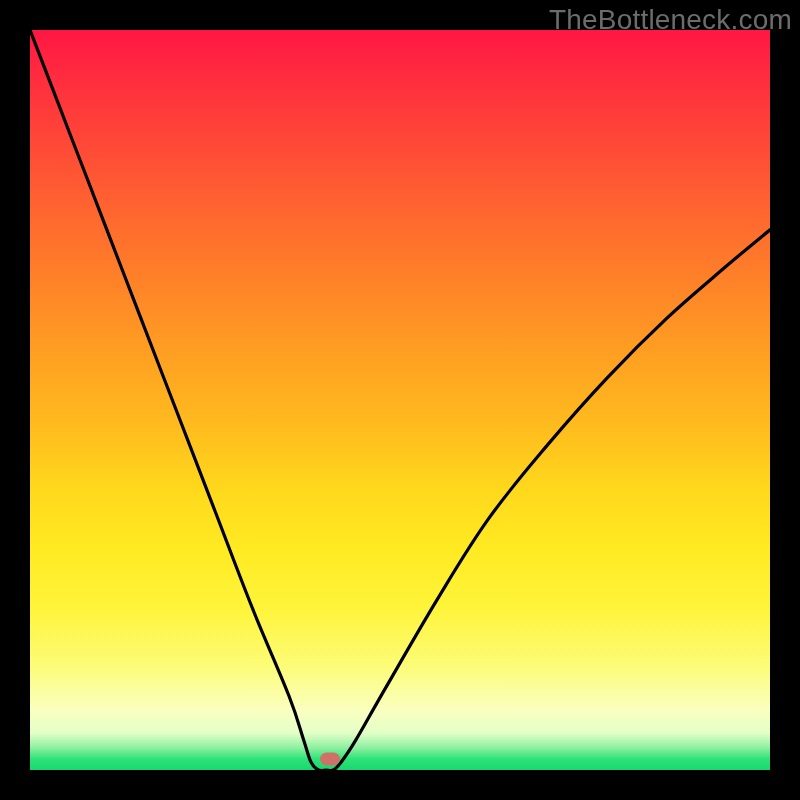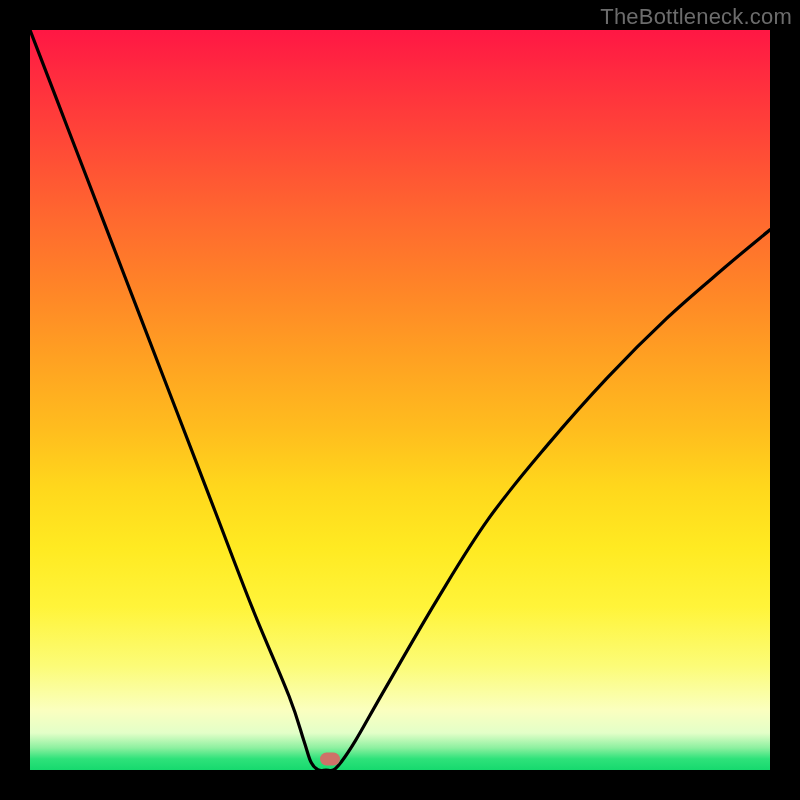--- a/index.html
+++ b/index.html
@@ -40,21 +40,21 @@
       #16d96e 100%
     );
     overflow: hidden;
   }
 
   .watermark {
     position: absolute;
     top: 4px;
     right: 8px;
     color: #6c6c6c;
-    font-size: 22px;
+    font-size: 28px;
     letter-spacing: 0.2px;
     font-weight: 400;
   }
 
   svg.curve {
     position: absolute;
     left: 0; top: 0;
     width: 740px;
     height: 740px;
   }

